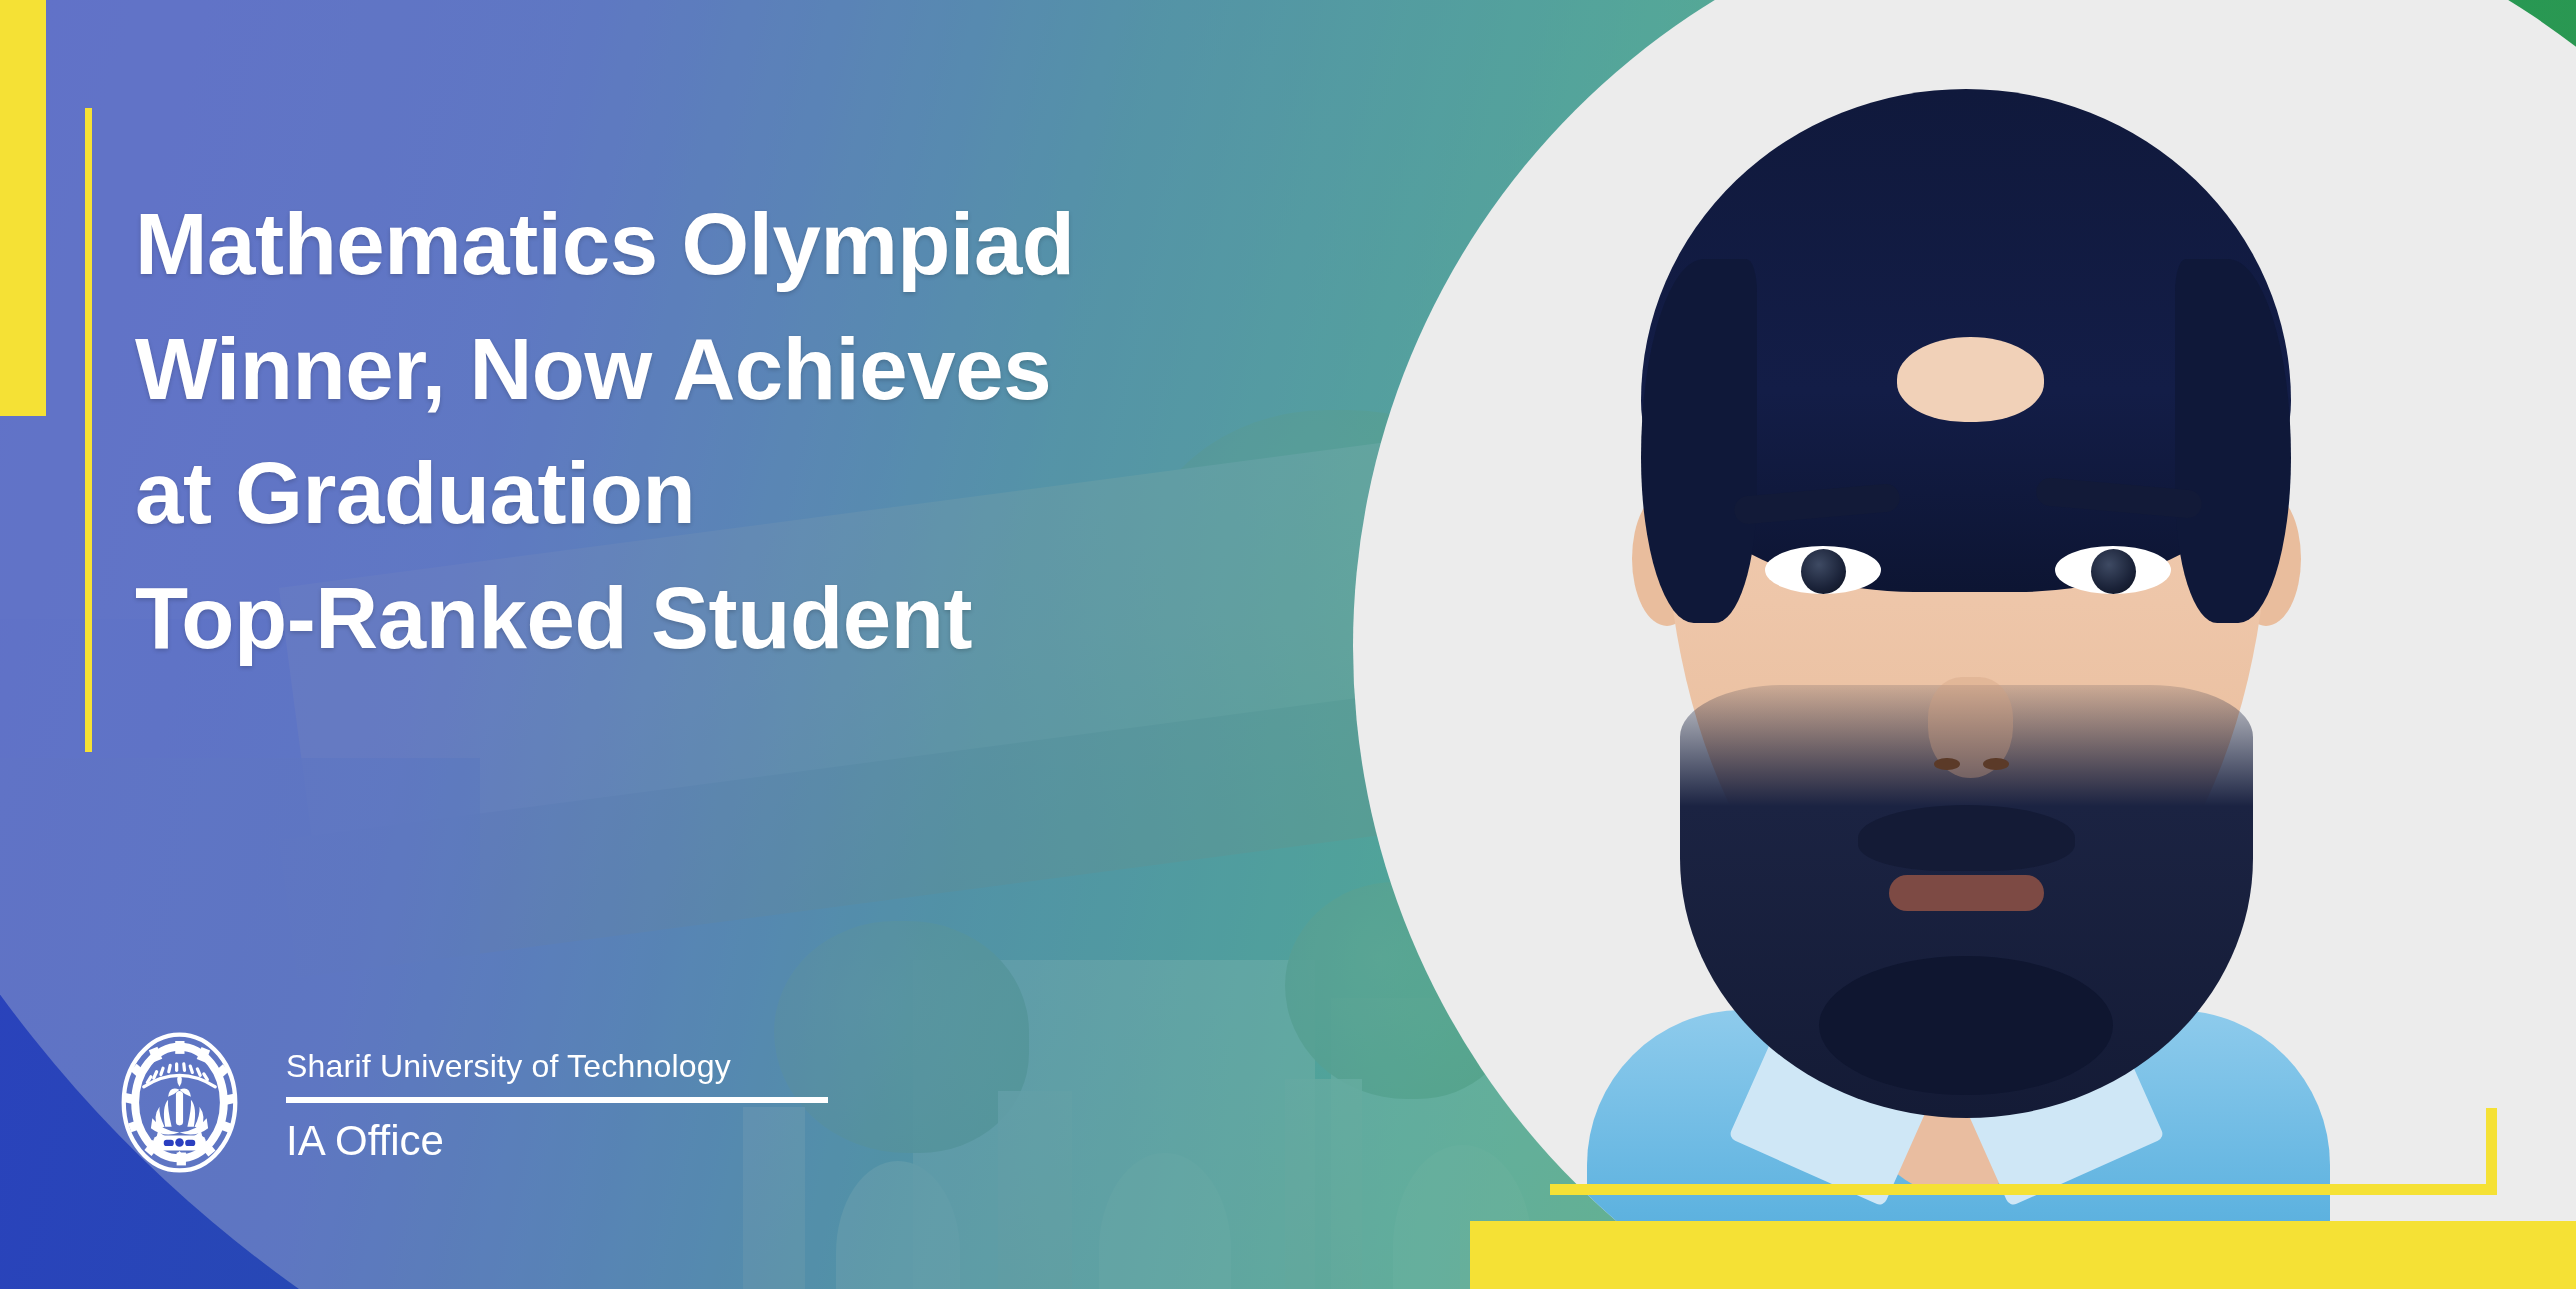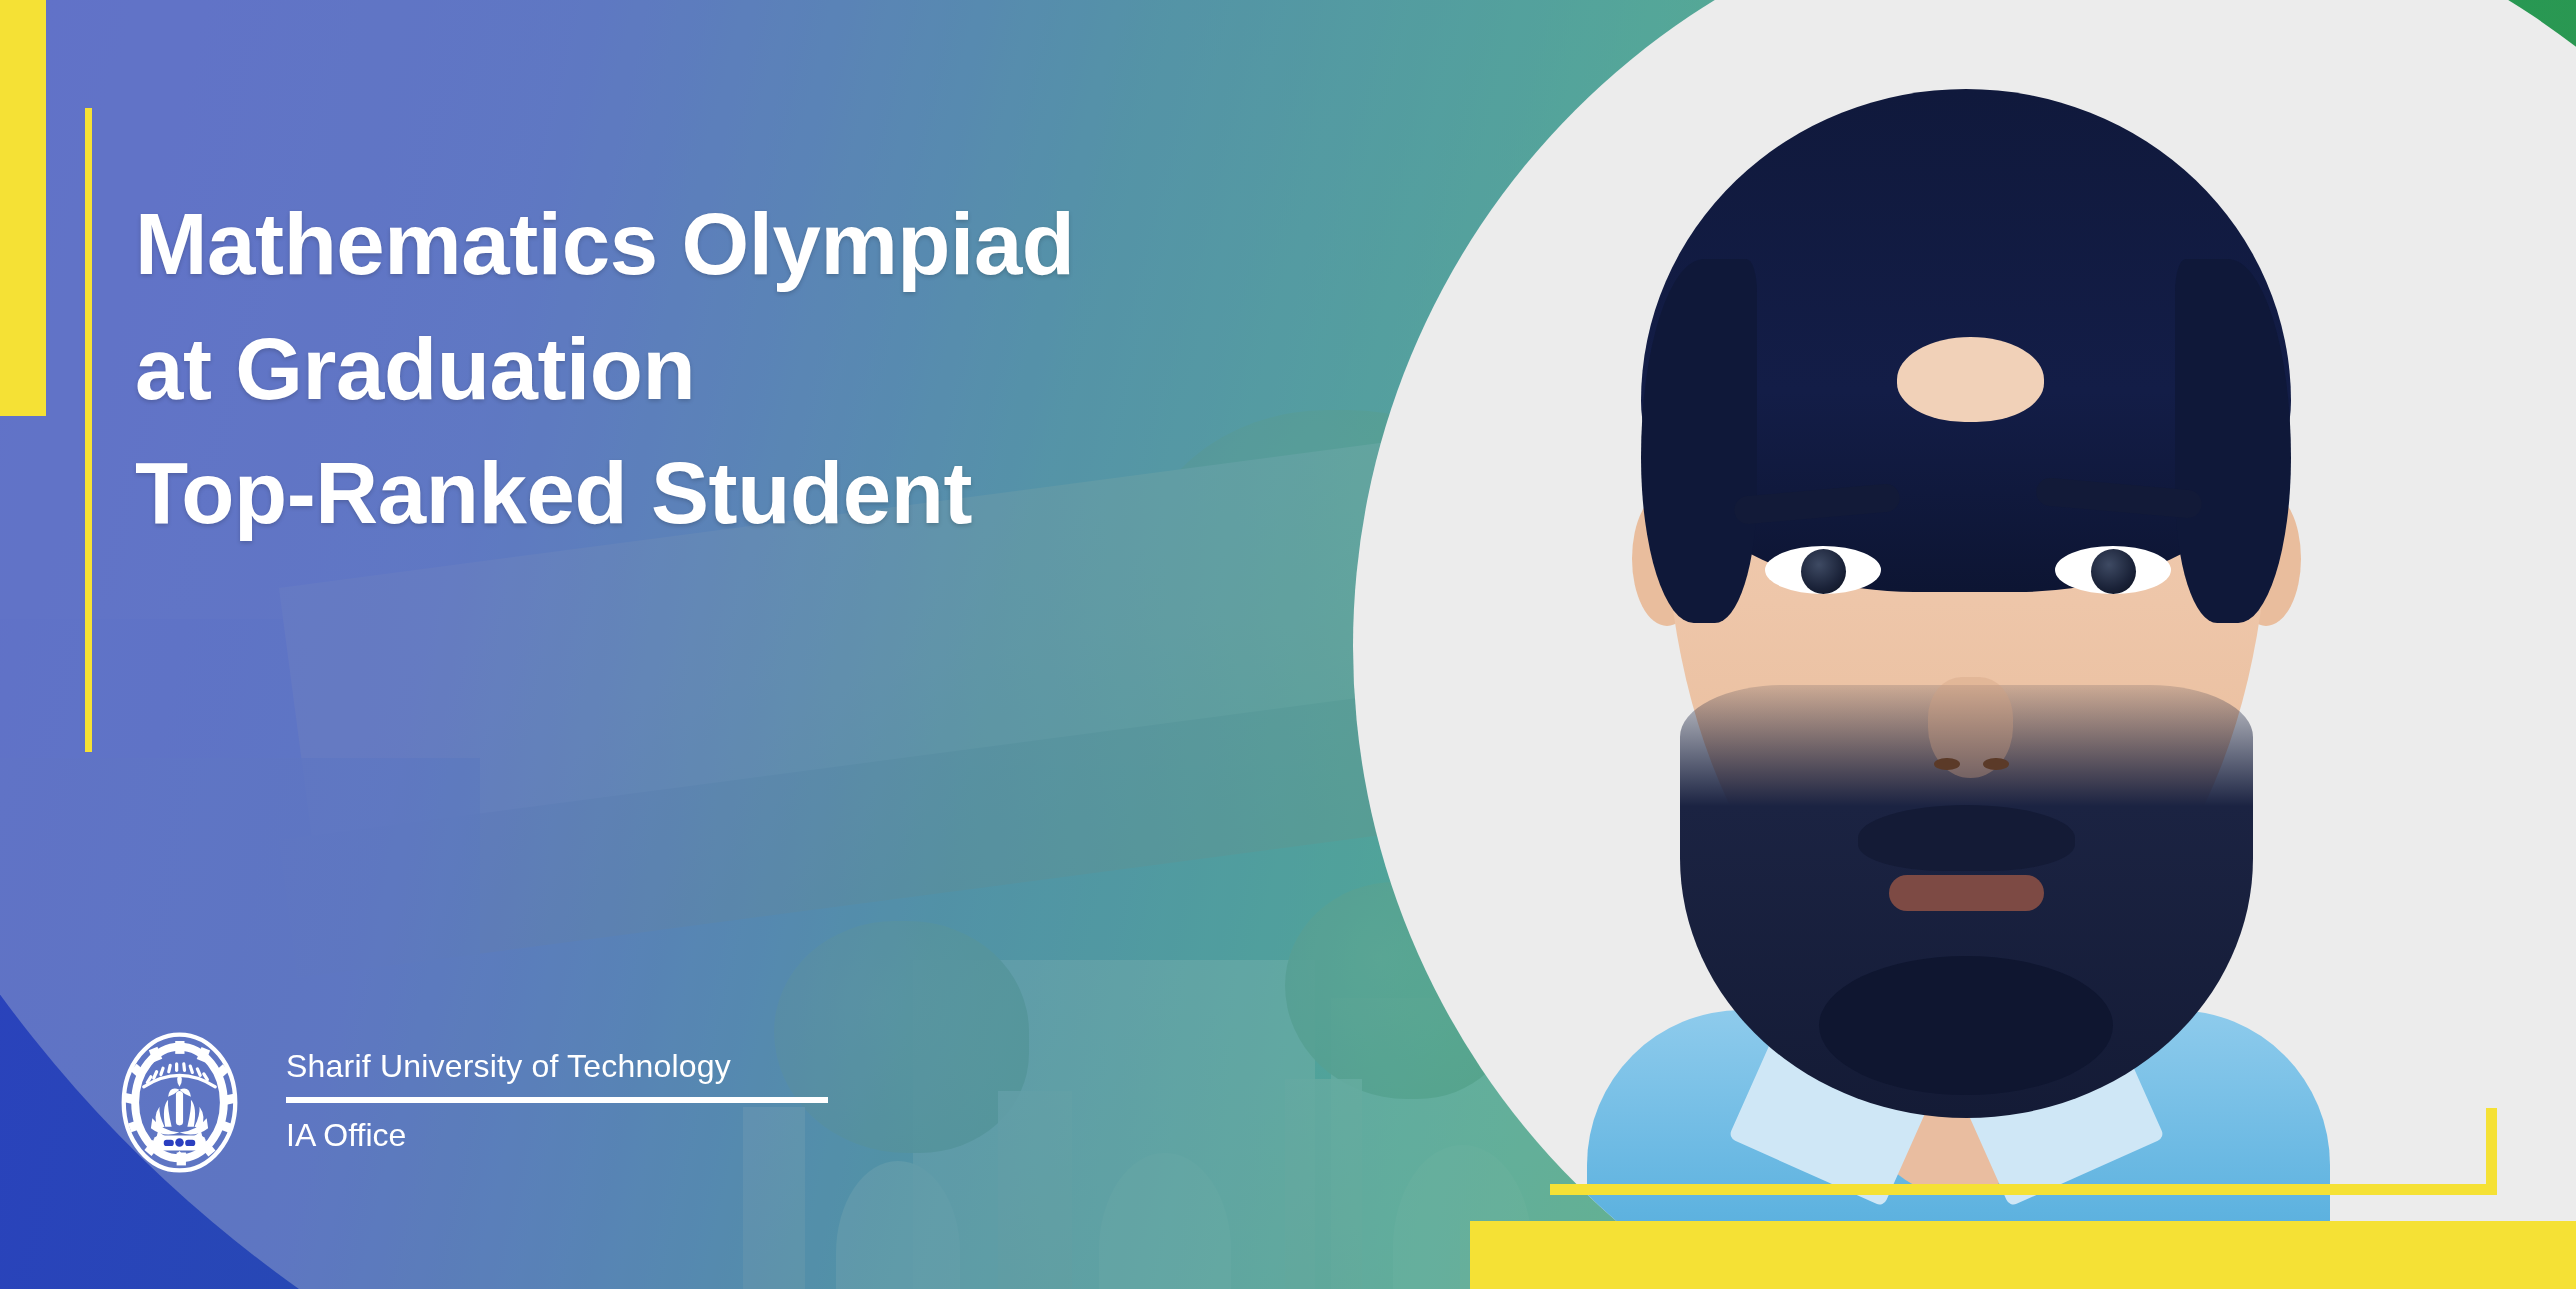--- a/index.html
+++ b/index.html
@@ -209,21 +209,21 @@
   .brand-text{margin-left:35px; margin-top:17px;}
   .brand-name{
     color:#ffffff; font-size:32px; font-weight:400;
     letter-spacing:0.2px; white-space:nowrap;
   }
   .brand-rule{
     width:542px; height:5.4px; background:#ffffff;
     margin:12.4px 0 14px 0;
   }
   .brand-sub{
-    color:#ffffff; font-size:32px; font-weight:400; white-space:nowrap;margin-top:12px;
+    color:#ffffff; font-size:42px; font-weight:400; white-space:nowrap;margin-top:12px;
   }
 </style>
 </head>
 <body>
 
 <div id="banner">
 
   <div class="bg-gradient"></div>
 
   <div class="photo-layer">
@@ -292,20 +292,21 @@
   </div>
 
   <div class="yellow-block-tl"></div>
   <div class="yellow-line-title"></div>
   <div class="yellow-line-br-v"></div>
   <div class="yellow-line-br"></div>
   <div class="yellow-block-br"></div>
 
   <h1 class="title">
     <span class="title-line">Mathematics Olympiad</span>
+    <span class="title-line">Winner, Now Achieves</span>
     <span class="title-line">at Graduation</span>
     <span class="title-line">Top-Ranked Student</span>
   </h1>
 
   <div class="brand">
     <svg class="brand-logo" viewBox="0 0 200 200" aria-hidden="true">
 
       <ellipse cx="100" cy="100" rx="78" ry="95" fill="none" stroke="#ffffff" stroke-width="6"></ellipse>
 
       <g fill="none" stroke="#ffffff" stroke-width="11">

